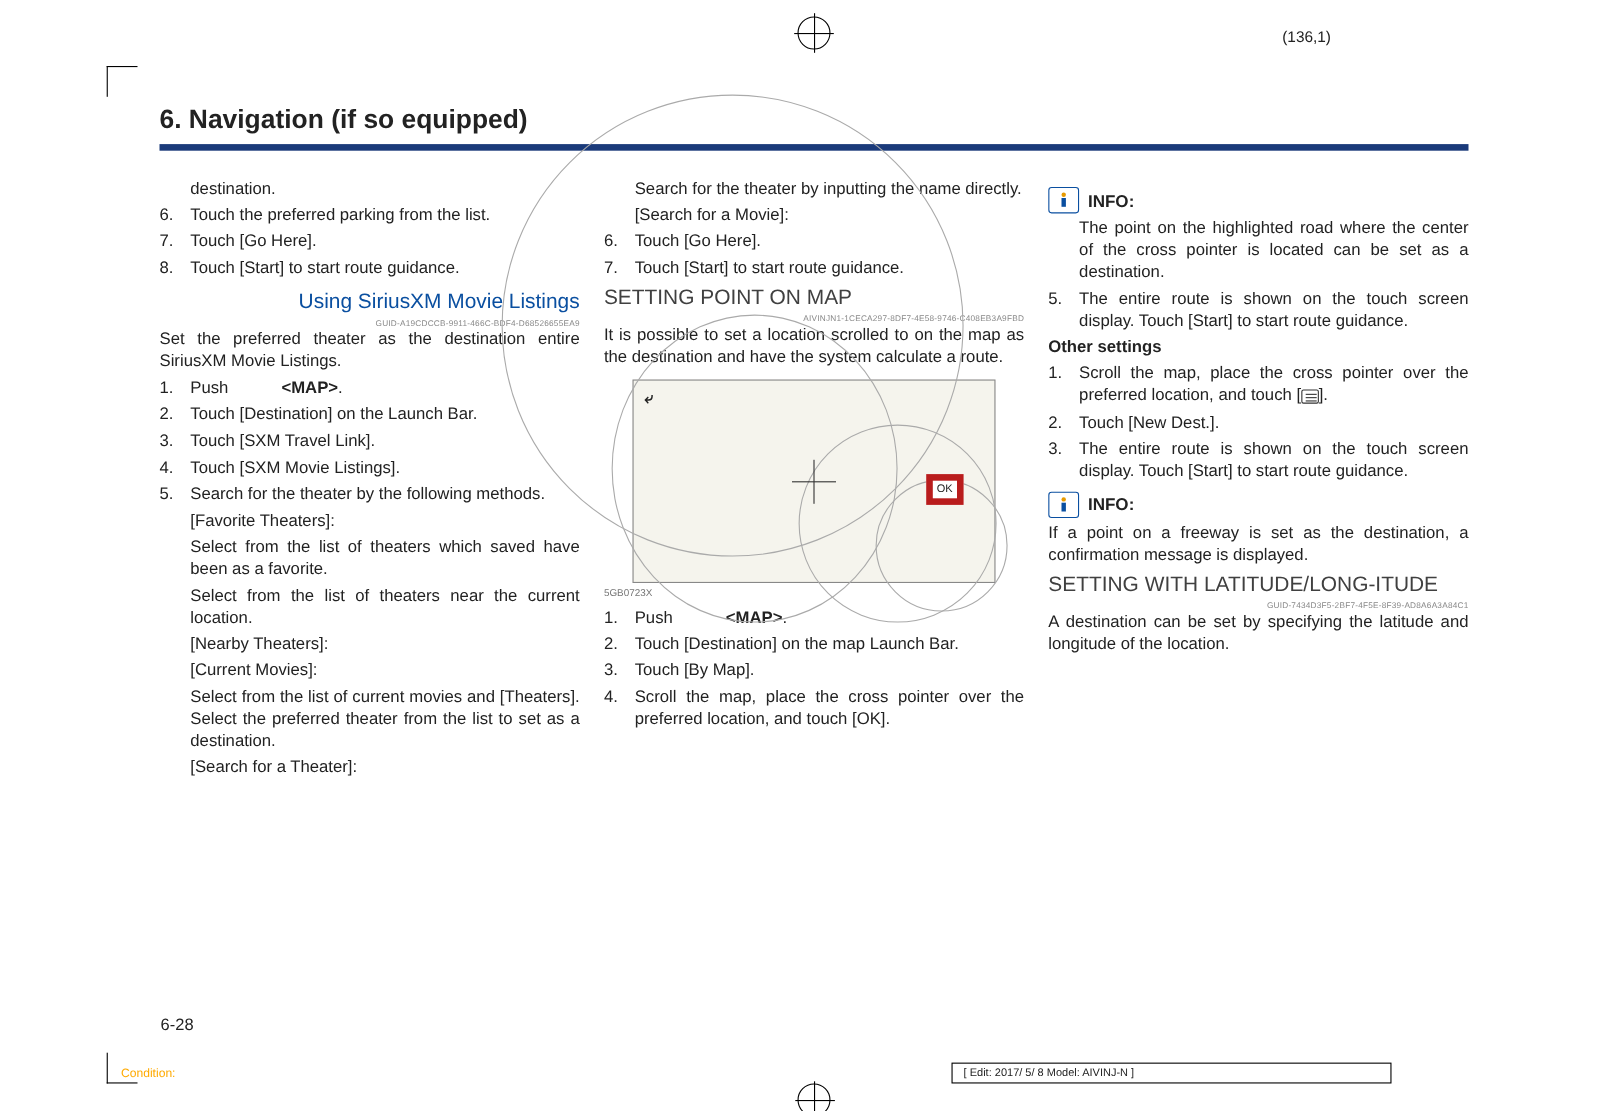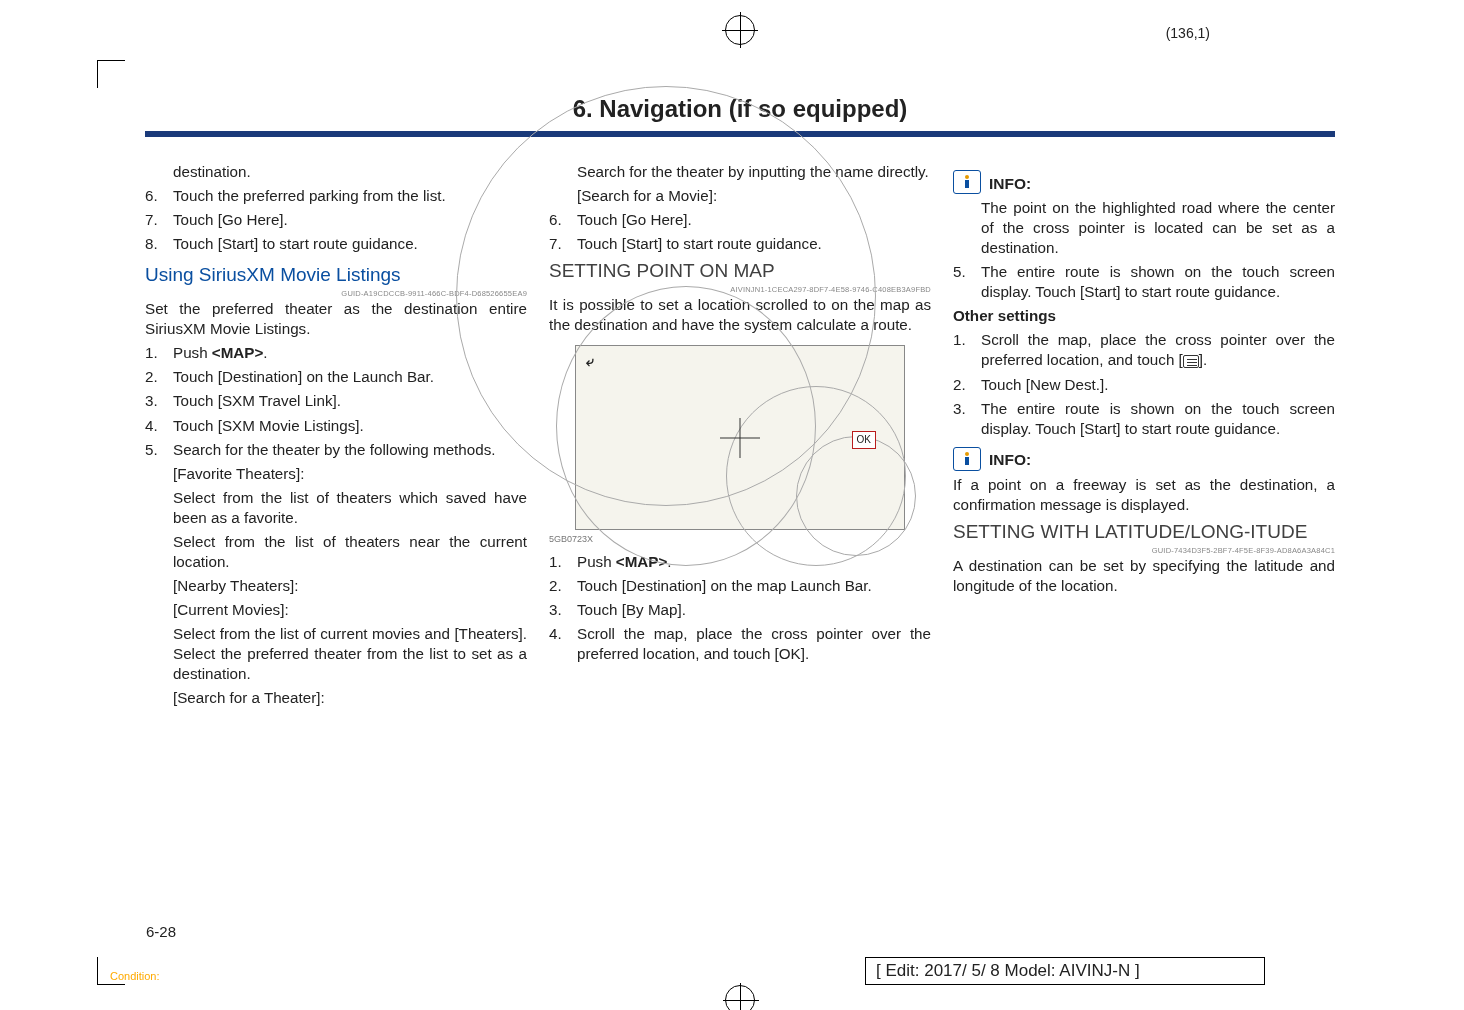--- a/index.html
+++ b/index.html
@@ -86,21 +86,20 @@
       border-color: #000;
     }
     .crop-tl { top: 20px; left: -3px; border-top: 1px solid #000; border-left: 1px solid #000; }
     .crop-bl { bottom: -25px; left: -3px; border-bottom: 1px solid #000; border-left: 1px solid #000; }
     .section-title {
       font-size: 24px;
       font-weight: bold;
       color: #222;
       margin-top: 55px;
       margin-bottom: 8px;
-      text-align: center;
     }
     .title-rule {
       height: 6px;
       background: #1a3a7a;
       width: 100%;
       margin-bottom: 25px;
     }
     .columns {
       display: flex;
       gap: 22px;
@@ -125,20 +124,21 @@
     .sub-indent {
       margin-left: 28px;
       margin-bottom: 4px;
       text-align: justify;
     }
     .h-blue-lg {
       color: #0a4fa0;
       font-size: 19px;
       margin-top: 8px;
       margin-bottom: 2px;
+      text-align: right;
     }
     .h-blue-caps {
       color: #404040;
       font-size: 19px;
       margin-top: 4px;
       margin-bottom: 2px;
     }
     .guid {
       font-size: 7.5px;
       color: #888;
@@ -183,40 +183,40 @@
     }
     .map-curve {
       position: absolute;
       border: 1.2px solid #aaa;
       border-radius: 50%;
     }
     .map-ok {
       position: absolute;
       right: 28px;
       top: 85px;
-      border: 1px solid #b91c1c;
+      border: 6px solid #b91c1c;
       font-size: 10px;
       padding: 1px 4px;
       background: #fff;
     }
     .map-back {
       position: absolute;
       top: 6px;
       left: 10px;
       font-size: 14px;
       font-weight: bold;
     }
     .map-caption {
       font-size: 9px;
       color: #777;
       text-align: left;
       margin-bottom: 6px;
       margin-right: 2px;
     }
-    .bold-inline { font-weight: bold; }
+    .bold-inline { font-weight: bold; margin-left: 44px; }
     .bold-head {
       font-weight: bold;
       margin-top: 0;
       margin-bottom: 4px;
     }
     .list-icon {
       display: inline-block;
       border: 1px solid #333;
       border-radius: 2px;
       width: 16px;
@@ -244,21 +244,21 @@
       bottom: -22px;
       left: 10px;
       font-size: 11px;
       color: #ffaa00;
     }
     .edit-box {
       position: absolute;
       bottom: -25px;
       right: 115px;
       border: 1px solid #000;
-      font-size: 17px;
+      font-size: 10px;
       padding: 3px 10px;
       width: 400px;
       text-align: left;
     }
     .col3-text {
       margin-left: 28px;
       text-align: justify;
       margin-bottom: 4px;
     }
   </style>

